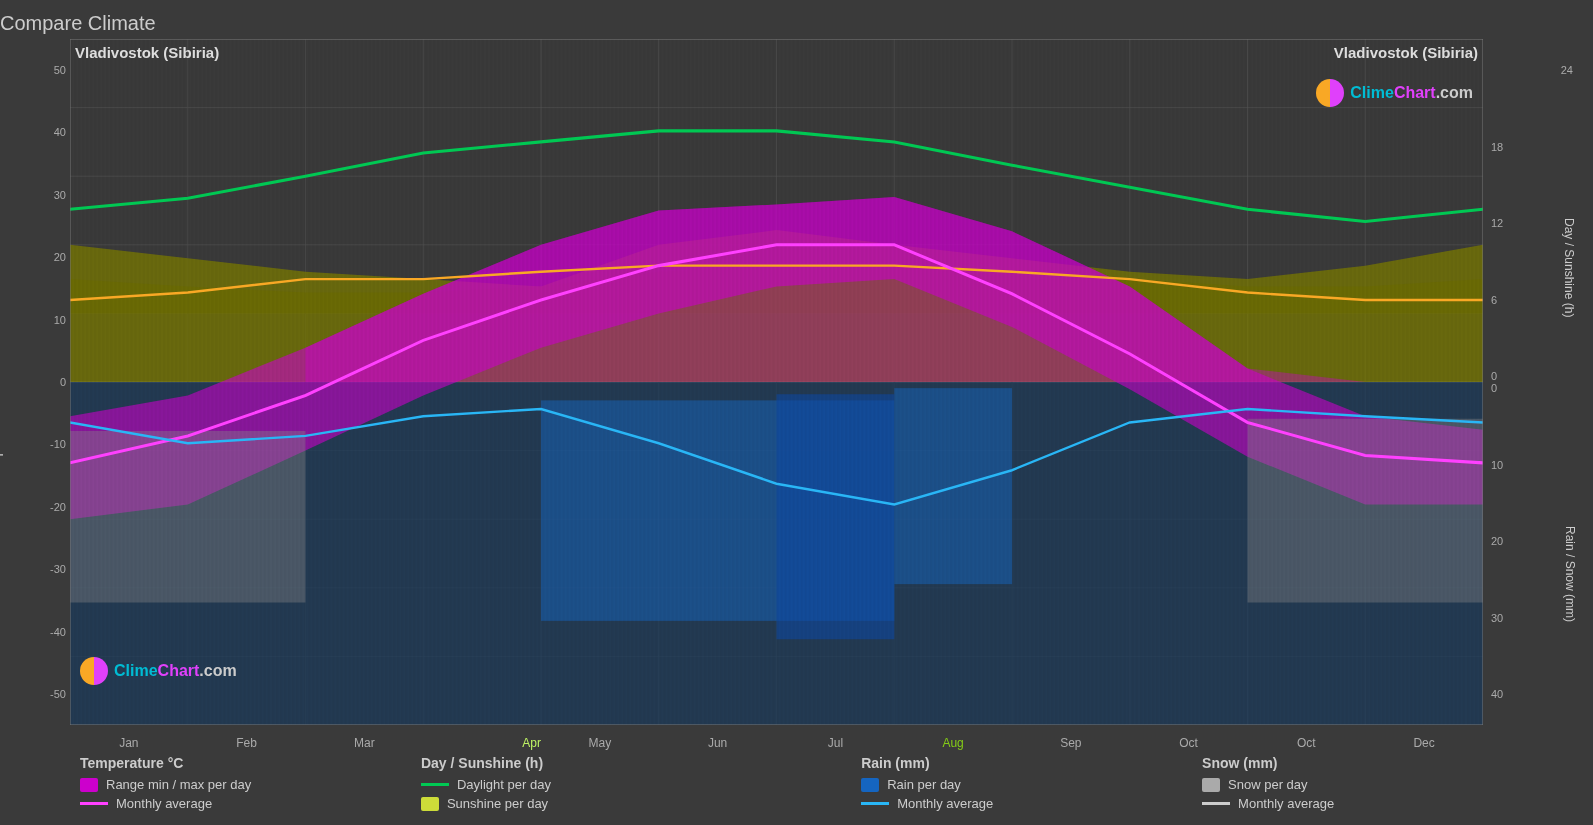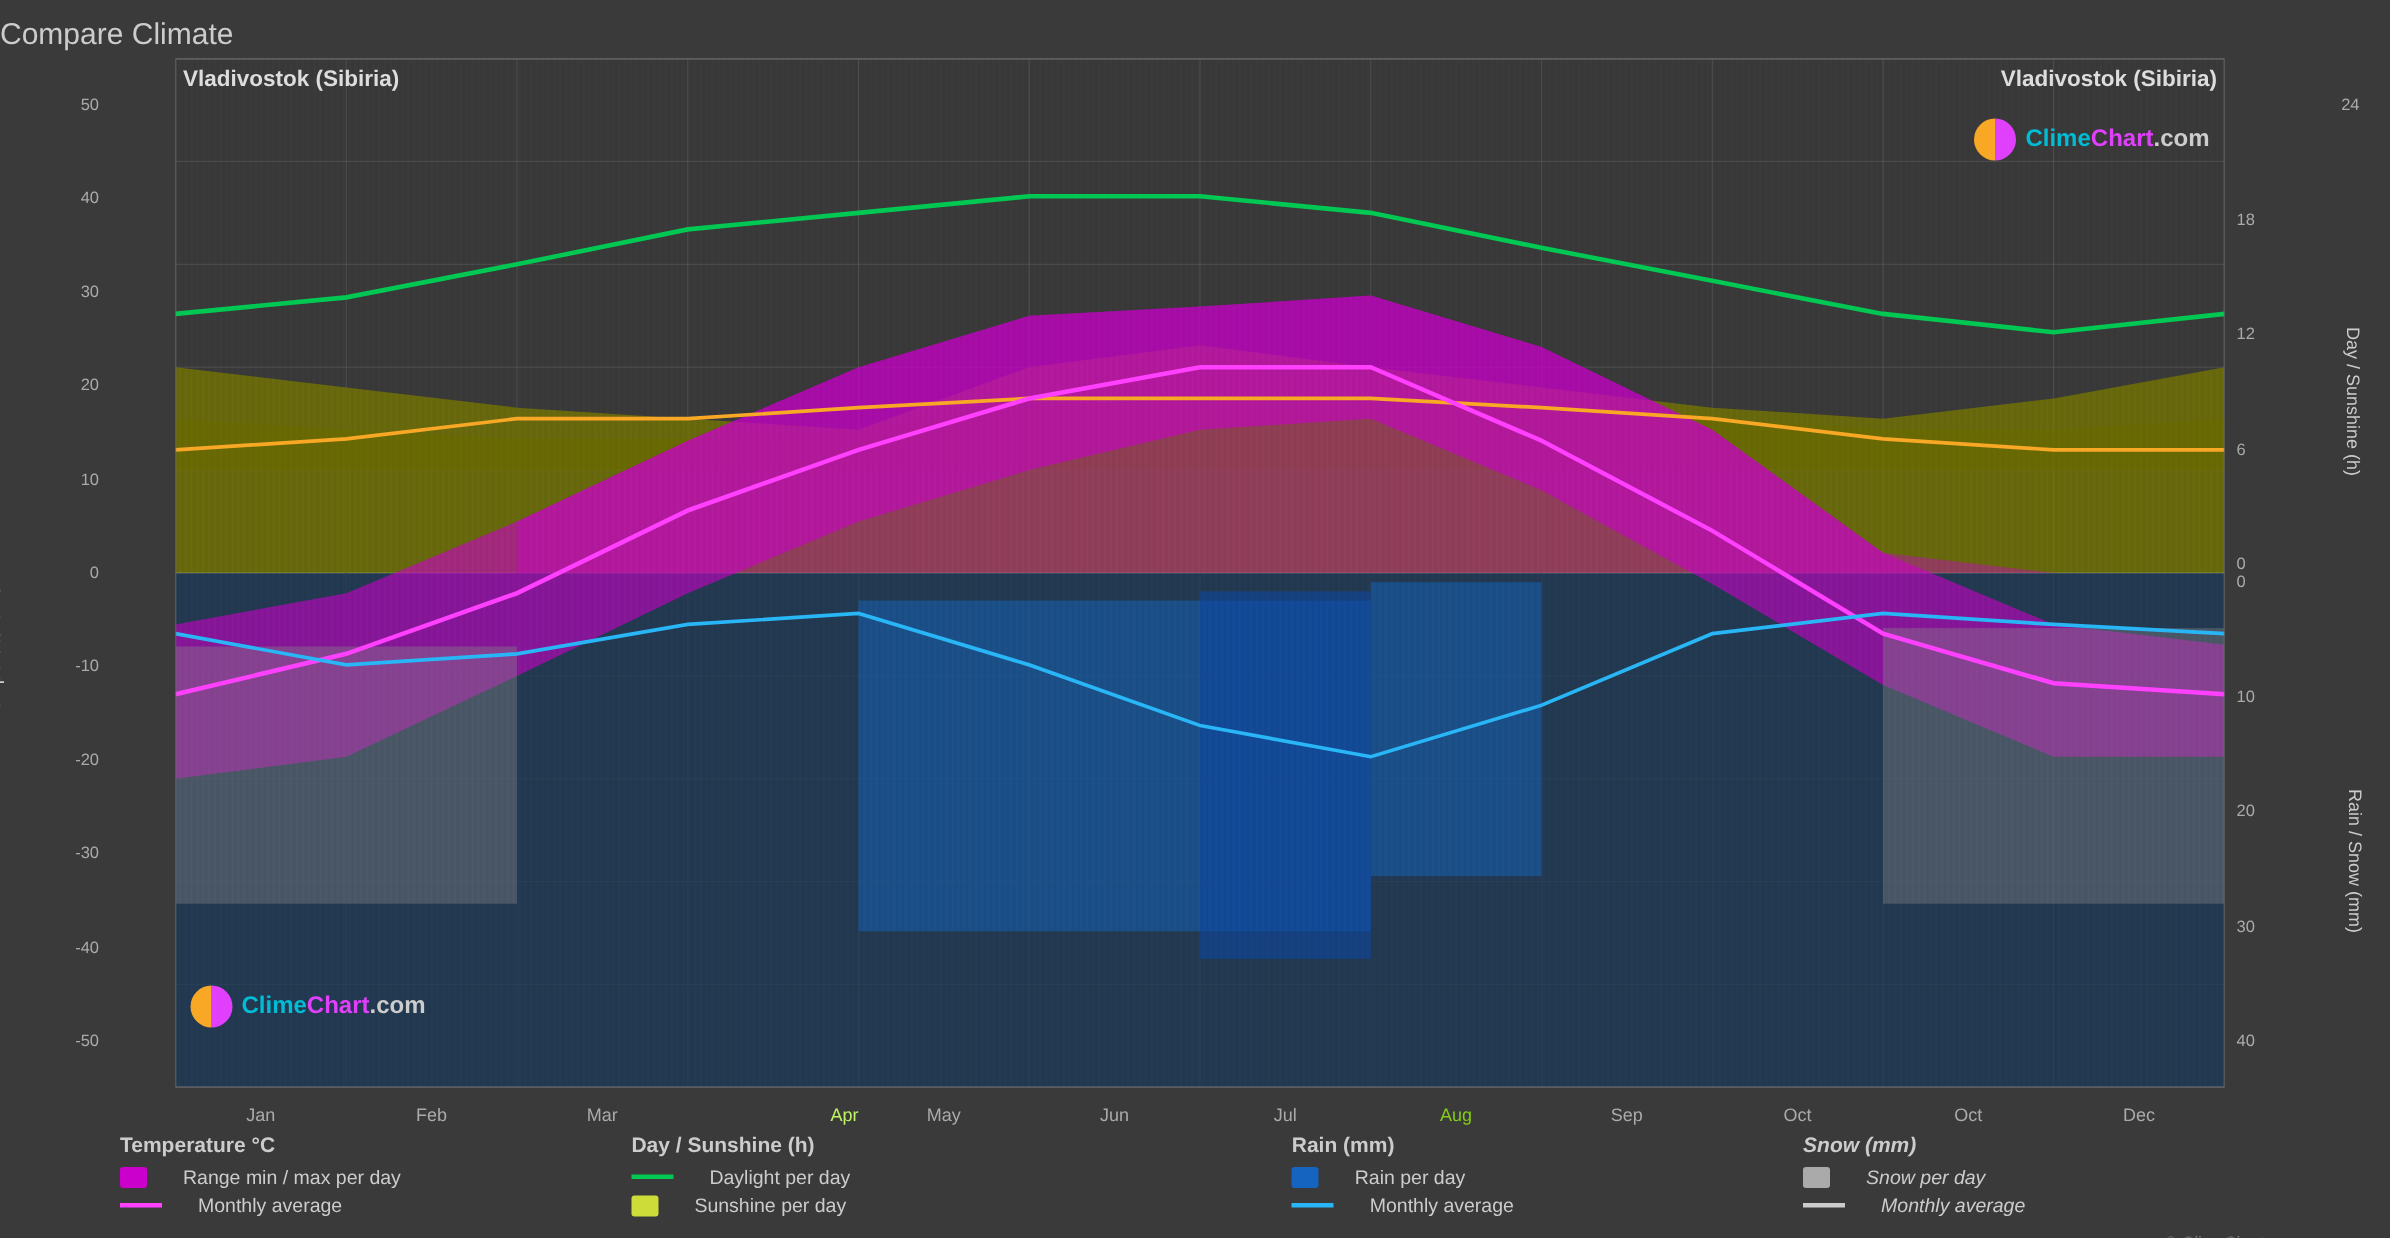--- a/index.html
+++ b/index.html
@@ -30,21 +30,21 @@
     .chart-area {
       display: flex;
       flex: 1;
       position: relative;
       padding: 0 20px;
     }
 
     .legend-item {
       display: flex;
       align-items: center;
-      gap: 24px;
+      gap: 8px;
       margin-bottom: 4px;
       font-size: 13px;
       color: #ccc;
     }
 
     .location-label-left {
       position: absolute;
       top: 5px;
       left: 5px;
       font-size: 15px;
@@ -97,21 +97,21 @@
         <span style="font-size:11px;color:#aaa;">10</span>
         <span style="font-size:11px;color:#aaa;">0</span>
         <span style="font-size:11px;color:#aaa;">-10</span>
         <span style="font-size:11px;color:#aaa;">-20</span>
         <span style="font-size:11px;color:#aaa;">-30</span>
         <span style="font-size:11px;color:#aaa;">-40</span>
         <span style="font-size:11px;color:#aaa;">-50</span>
       </div>
     </div>
 
-    <div style="flex:1; position:relative;margin-left:47px;">
+    <div style="flex:1; position:relative;">
       
       <div class="location-label-left">Vladivostok (Sibiria)</div>
       <div class="location-label-right">Vladivostok (Sibiria)</div>
 
       
       <div class="climechart-logo-right">
         <div style="width:28px;height:28px;border-radius:50%;background:conic-gradient(#e040fb 0% 50%, #f9a825 50% 100%);"></div>
         <span style="font-size:16px;font-weight:bold;"><span style="color:#00bcd4;">Clime</span><span style="color:#e040fb;">Chart</span><span style="color:#ccc;">.com</span></span>
       </div>
 
@@ -376,21 +376,21 @@
       <div class="legend-item">
         <span style="width:18px;height:14px;background:#1565c0;display:inline-block;border-radius:2px;"></span>
         <span style="font-size:13px;color:#ccc;">Rain per day</span>
       </div>
       <div class="legend-item">
         <span style="width:28px;height:3px;background:#29b6f6;display:inline-block;"></span>
         <span style="font-size:13px;color:#ccc;">Monthly average</span>
       </div>
     </div>
 
-    <div style="flex:1; position:relative;font-style:italic;">
+    <div style="flex:1; position:relative;">
       <div style="font-size:14px;color:#ccc;margin-bottom:6px;font-weight:bold;">Snow (mm)</div>
       <div class="legend-item">
         <span style="width:18px;height:14px;background:#aaa;display:inline-block;border-radius:2px;"></span>
         <span style="font-size:13px;color:#ccc;">Snow per day</span>
       </div>
       <div class="legend-item">
         <span style="width:28px;height:3px;background:#ccc;display:inline-block;"></span>
         <span style="font-size:13px;color:#ccc;">Monthly average</span>
       </div>
 

